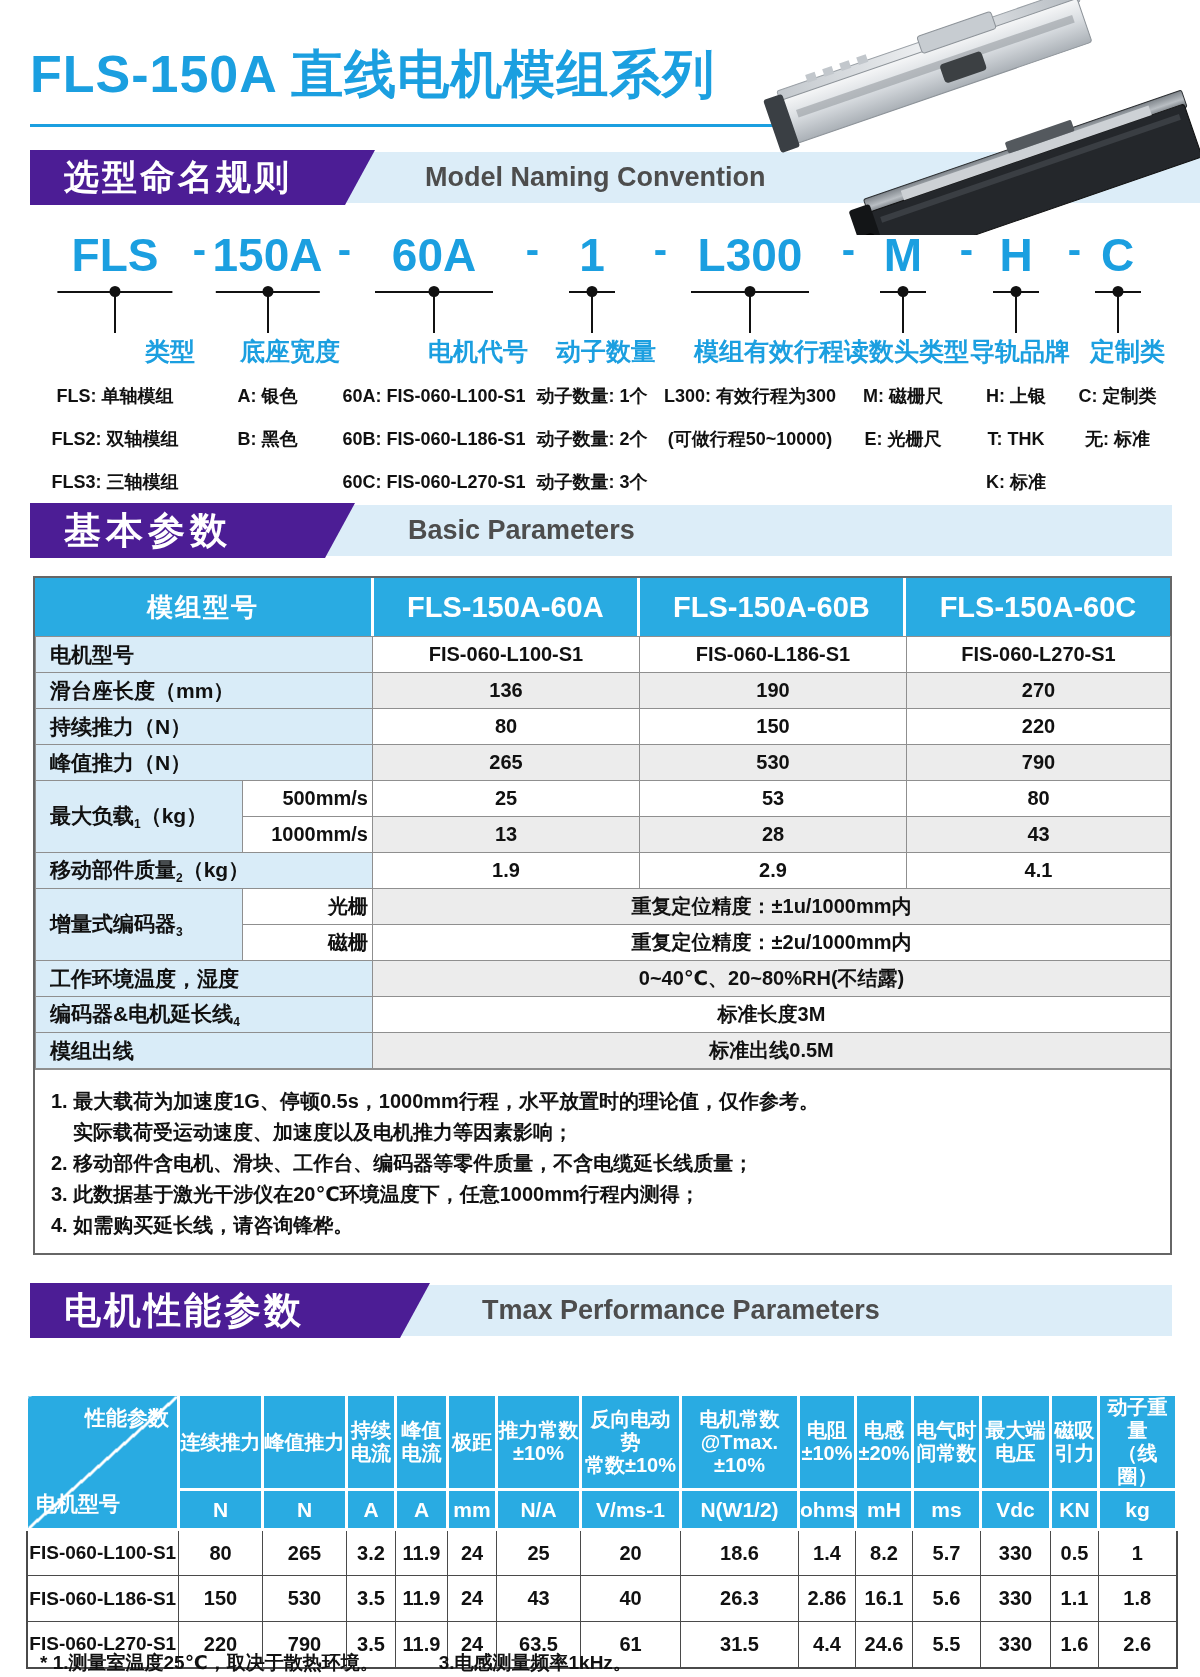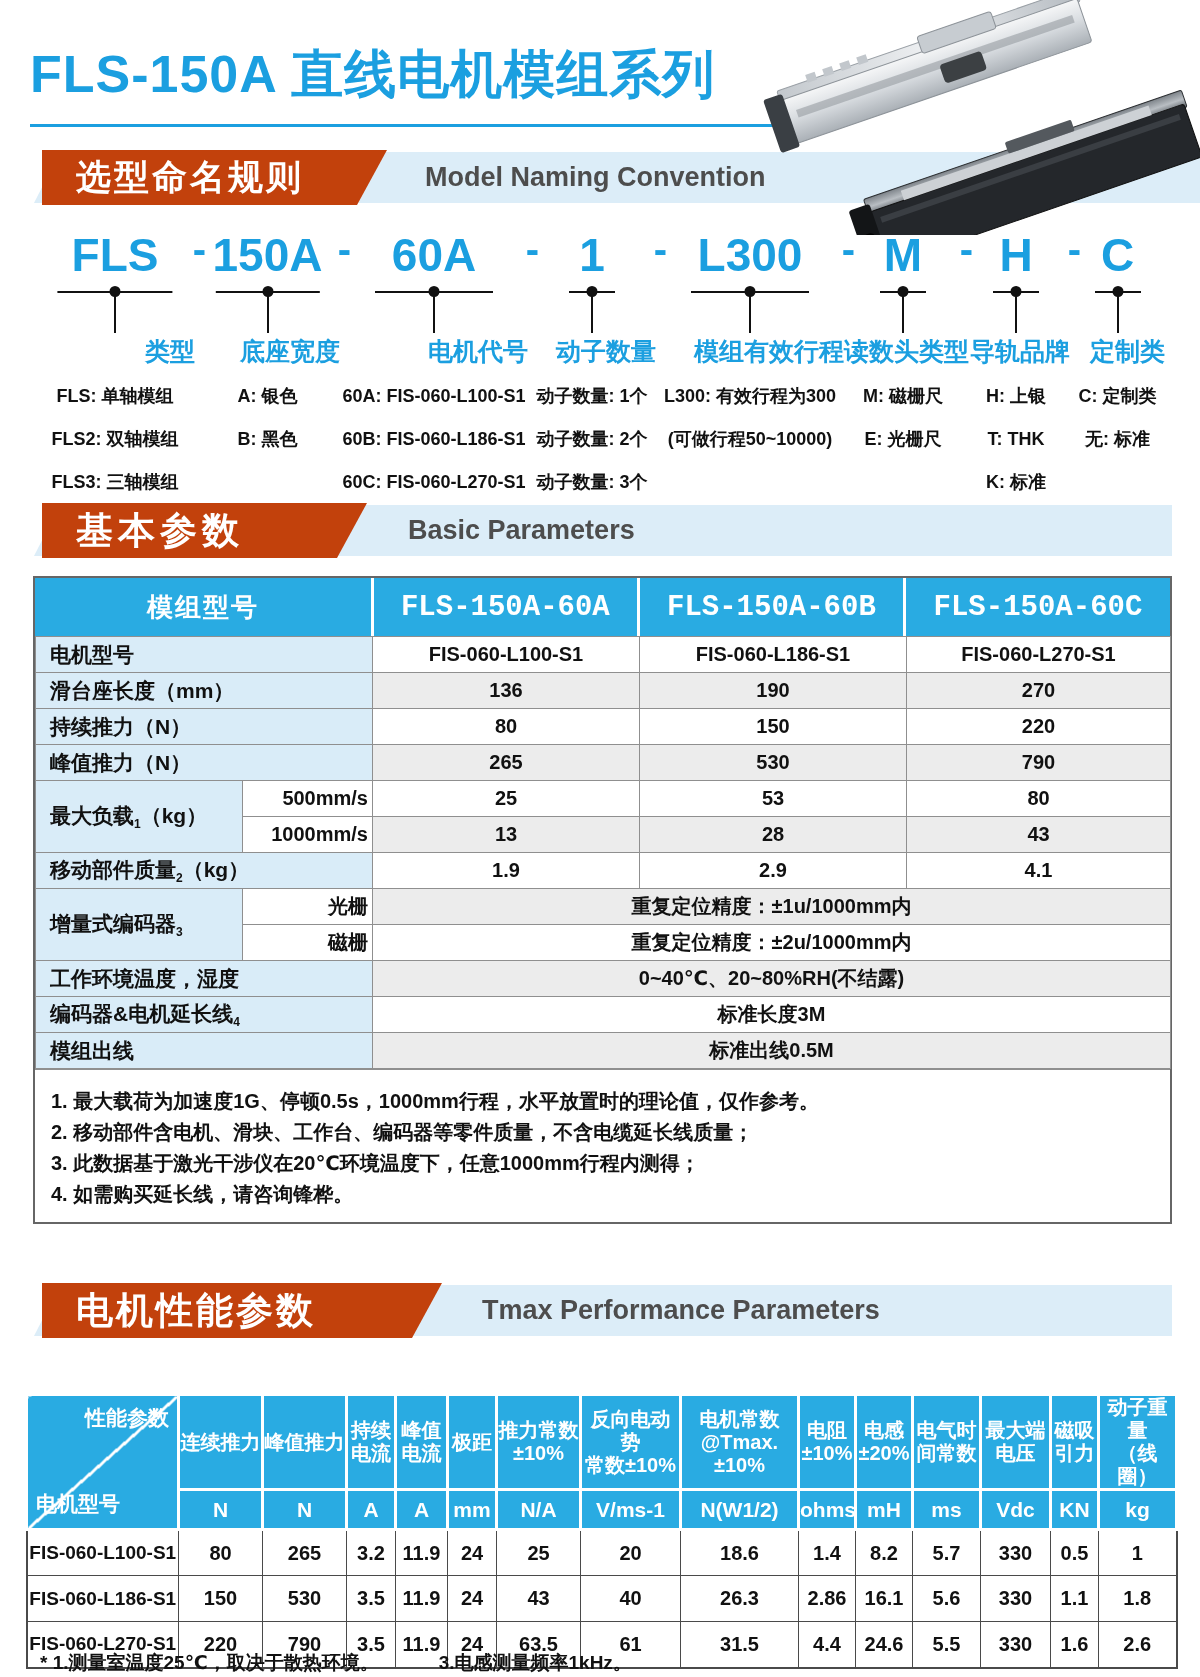--- a/index.html
+++ b/index.html
@@ -17,21 +17,21 @@
   .products { position:absolute; right:0; top:0; width:480px; height:235px; z-index:3; }
 
   
   .banner { position:absolute; left:30px; height:55px; z-index:2; }
   .banner .band {
     position:absolute; top:2px; bottom:2px; left:0; right:0; background:#DCEDF8;
     clip-path:polygon(30px 0, 100% 0, 100% 100%, 4px 100%);
     display:flex; align-items:center;
   }
   .banner .ribbon {
-    position:absolute; top:0; bottom:0; left:12px; background:#c2410c;
+    position:absolute; top:0; bottom:0; left:0; background:#4c1d95;
     clip-path:polygon(0 0, 100% 0, calc(100% - 30px) 100%, 0 100%);
     display:flex; align-items:center; justify-content:flex-start;
     color:#fff; font-weight:800; padding-left:34px; z-index:2;
   }
   .banner .en { color:#4d4d4d; font-size:27px; font-weight:600; white-space:nowrap; }
   #banner-naming { top:150px; width:1170px; }
   #banner-naming .ribbon { width:345px; font-size:35px; letter-spacing:3px; }
   #banner-naming .en { margin-left:395px; }
   #banner-basic { top:503px; width:1142px; }
   #banner-basic .ribbon { width:325px; font-size:37px; letter-spacing:5px; }
@@ -51,21 +51,20 @@
   .conn .v { position:absolute; top:0; left:50%; transform:translateX(-50%); width:2px; height:42px; background:#111; }
   .nlabel { height:38px; text-align:right; font-size:25px; font-weight:800; color:#1B9FE0; white-space:nowrap; }
   .nitem { height:40px; margin-top:3px; text-align:center; font-size:18px; font-weight:600; color:#111; white-space:nowrap; line-height:40px; }
 
   
   .basic-wrap { position:absolute; left:33px; top:576px; width:1139px; border:2px solid #666; background:#fff; z-index:2; }
   .bt-head { display:flex; gap:3px; background:#fff; }
   .bt-head .bth {
     background:#29ABE2; color:#fff; height:58px; display:flex; align-items:center; justify-content:center;
     font-weight:800;
-    font-family:Liberation Mono, monospace;
   }
   .bth.c0 { width:337px; font-size:26px; letter-spacing:2px; }
   .bth.cm { width:264px; font-size:29px; }
   .bth.cl { width:265px; font-size:29px; }
   table.basic { width:100%; border-collapse:collapse; table-layout:fixed; }
   table.basic td { border:1px solid #8f8f8f; height:36px; font-size:20px; text-align:center; padding:0 4px; }
   table.basic td.lbl { background:#D9ECF8; text-align:left; padding-left:14px; font-weight:600; font-size:21px; }
   table.basic td.subl { background:#fff; text-align:right; padding-left:12px; font-weight:600; font-size:20px; }
   table.basic tr.w td.data { background:#fff; }
   table.basic tr.g td.data { background:#ECECEC; }
@@ -332,20 +331,21 @@
       <td class="data" colspan="3">标准长度3M</td>
     </tr>
     <tr class="g">
       <td class="lbl" colspan="2">模组出线</td>
       <td class="data" colspan="3">标准出线0.5M</td>
     </tr>
   </tbody>
     </table>
   <div class="notes">
     <div class="note">1. 最大载荷为加速度1G、停顿0.5s，1000mm行程，水平放置时的理论值，仅作参考。</div>
+    <div class="note indent">实际载荷受运动速度、加速度以及电机推力等因素影响；</div>
     <div class="note">2. 移动部件含电机、滑块、工作台、编码器等零件质量，不含电缆延长线质量；</div>
     <div class="note">3. 此数据基于激光干涉仪在20℃环境温度下，任意1000mm行程内测得；</div>
     <div class="note">4. 如需购买延长线，请咨询锋桦。</div>
   </div>
 </div>
 
 <div class="banner" id="banner-motor">
   <div class="band">
     <span class="en">Tmax Performance Parameters</span>
   </div>

